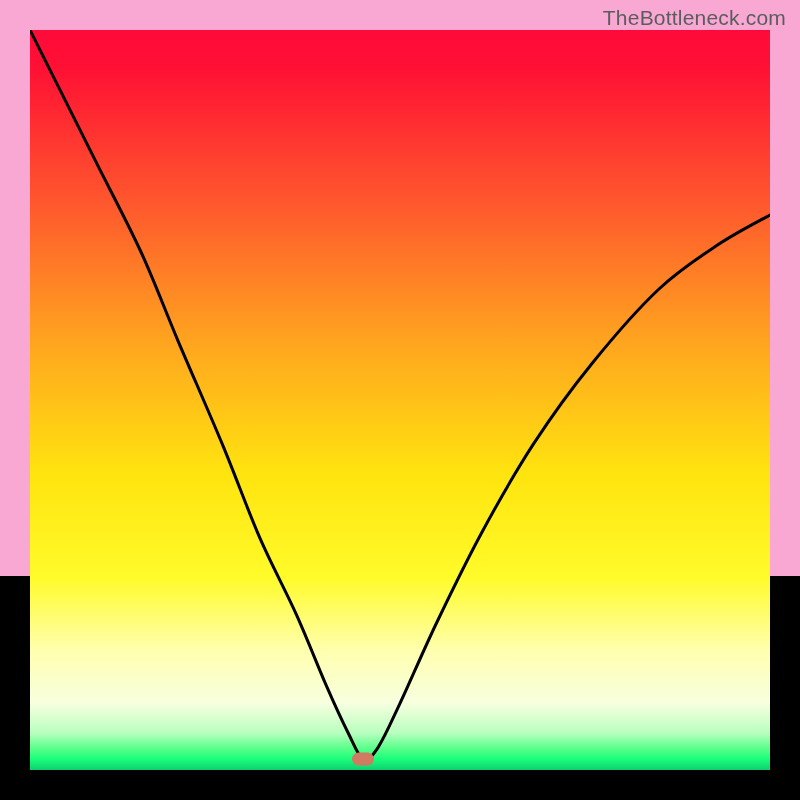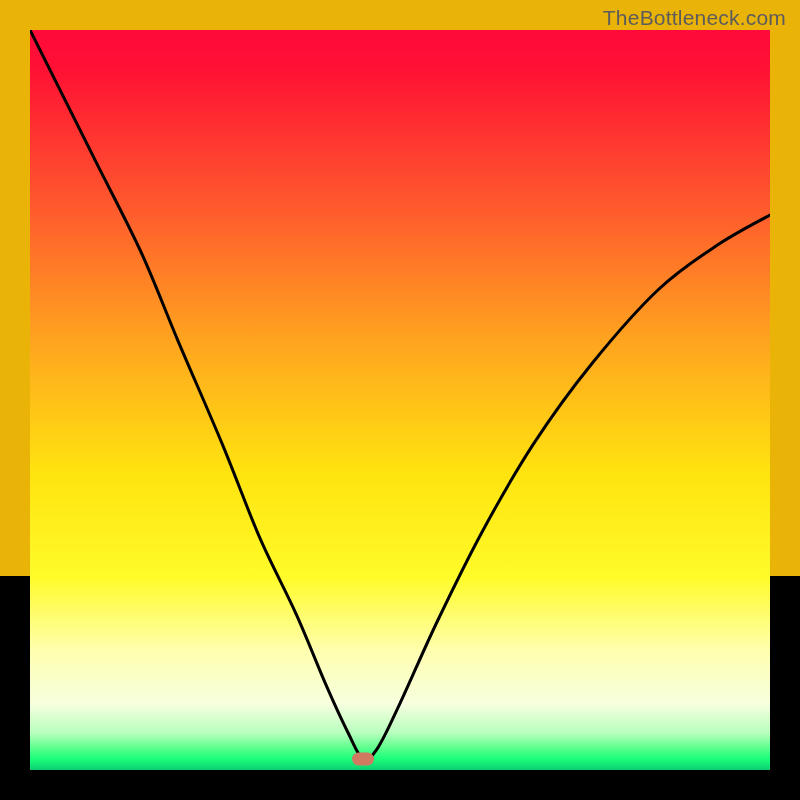--- a/index.html
+++ b/index.html
@@ -7,21 +7,21 @@
     padding: 0;
     width: 800px;
     height: 800px;
     background: #000;
     overflow: hidden;
   }
   .frame {
     position: relative;
     width: 800px;
     height: 576px;
-    background: #eab308;
+    background: #f9a8d4;
   }
   .plot-area {
     position: absolute;
     left: 30px;
     top: 30px;
     width: 740px;
     height: 740px;
     
     background: linear-gradient(
       to bottom,

